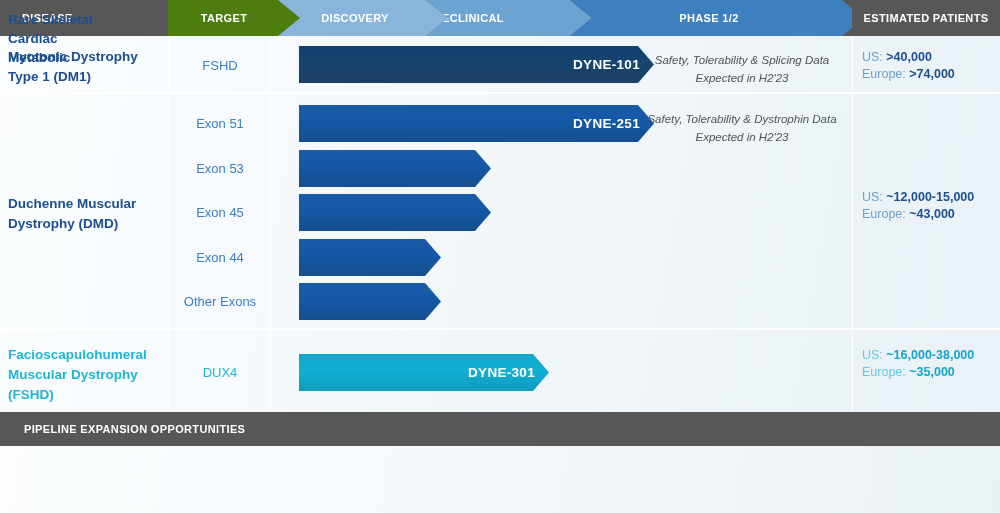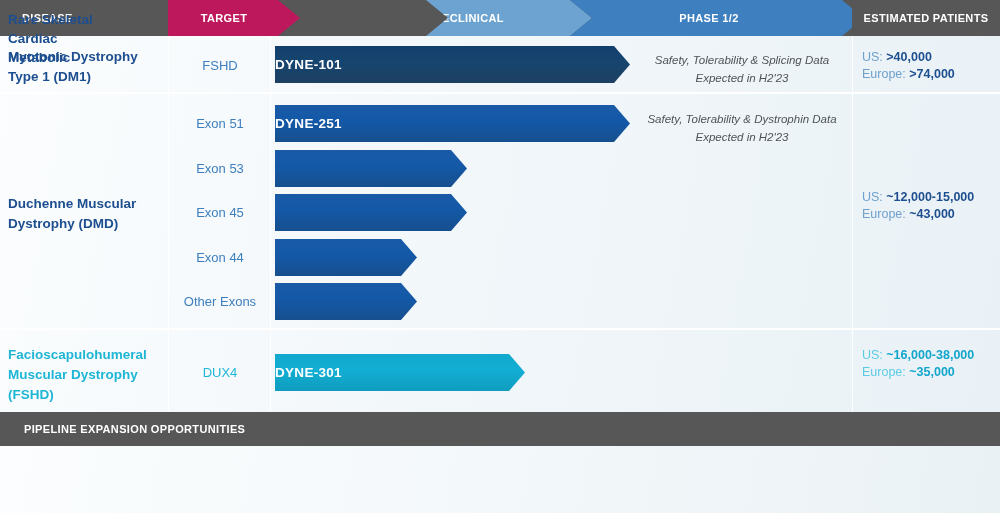--- a/index.html
+++ b/index.html
@@ -35,21 +35,21 @@
     box-sizing: border-box;
   }
   .hdr-label {
     color: #ffffff;
     font-size: 11px;
     font-weight: bold;
     letter-spacing: 0.35px;
     white-space: nowrap;
   }
   .hdr-disease  { left: 0;   width: 168px; background: #575757; padding-left: 22px; }
-  .hdr-target   { left: 168px; width: 132px; background: #be185d;
+  .hdr-target   { left: 168px; width: 132px; background: #4d7c0f;
                   clip-path: polygon(0 0, calc(100% - 22px) 0, 100% 50%, calc(100% - 22px) 100%, 0 100%);
                   justify-content: center; padding-right: 20px; }
   .hdr-disc     { left: 278px; width: 170px; background: #8ab5da;
                   clip-path: polygon(0 0, calc(100% - 22px) 0, 100% 50%, calc(100% - 22px) 100%, 0 100%, 22px 50%);
                   justify-content: center; padding-right: 16px; }
   .hdr-preclin  { left: 426px; width: 166px; background: #6da3d1;
                   clip-path: polygon(0 0, calc(100% - 22px) 0, 100% 50%, calc(100% - 22px) 100%, 0 100%, 22px 50%);
                   justify-content: flex-start; padding-right: 16px; }
   .hdr-phase    { left: 570px; width: 294px; background: #3d7fbf;
                   clip-path: polygon(0 0, calc(100% - 22px) 0, 100% 50%, calc(100% - 22px) 100%, 0 100%, 22px 50%);
@@ -99,22 +99,23 @@
     font-size: 13px;
     color: #3d7fbf;
   }
 
   
   .bar {
     position: absolute;
     height: 37px;
     display: flex;
     align-items: center;
-    justify-content: flex-start;
+    justify-content: flex-end;
     clip-path: polygon(0 0, calc(100% - 16px) 0, 100% 50%, calc(100% - 16px) 100%, 0 100%);
+    margin-left: 24px;
   }
   .bar-label {
     color: #ffffff;
     font-size: 13.5px;
     font-weight: bold;
     letter-spacing: 0.3px;
     margin-right: 14px;
     white-space: nowrap;
   }
   .bar.navy {
@@ -184,20 +185,23 @@
 
 <div id="pipeline">
 
   <div class="header-band">
     <div class="hdr-chevron hdr-disease">
       <span class="hdr-label">DISEASE</span>
     </div>
     <div class="hdr-chevron hdr-target">
       <span class="hdr-label">TARGET</span>
     </div>
+    <div class="hdr-chevron hdr-disc">
+      <span class="hdr-label">DISCOVERY</span>
+    </div>
     <div class="hdr-chevron hdr-preclin">
       <span class="hdr-label">PRECLINICAL</span>
     </div>
     <div class="hdr-chevron hdr-phase">
       <span class="hdr-label">PHASE 1/2</span>
     </div>
     <div class="hdr-chevron hdr-patients">
       <span class="hdr-label">ESTIMATED PATIENTS</span>
     </div>
   </div>

